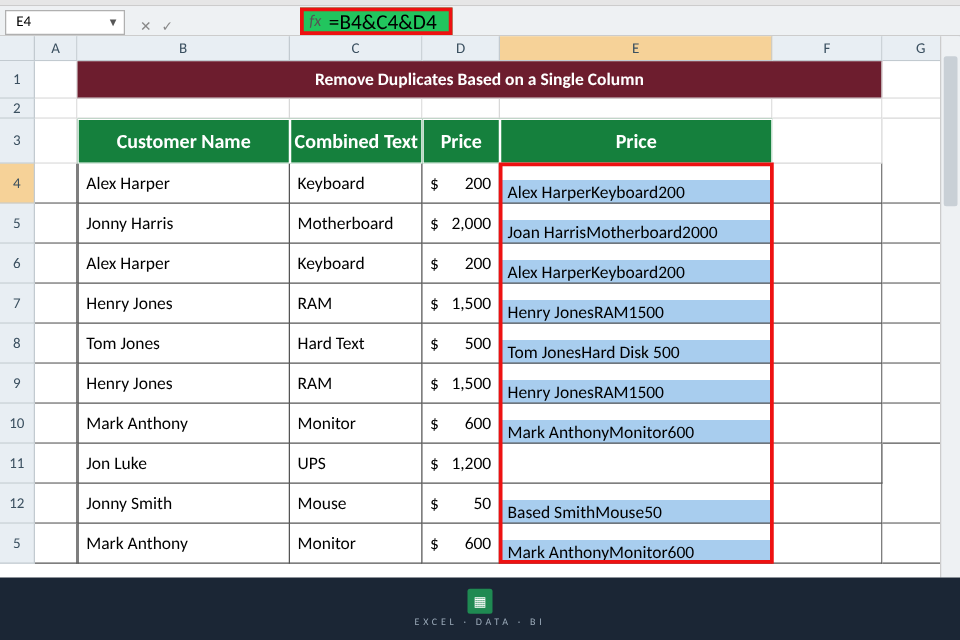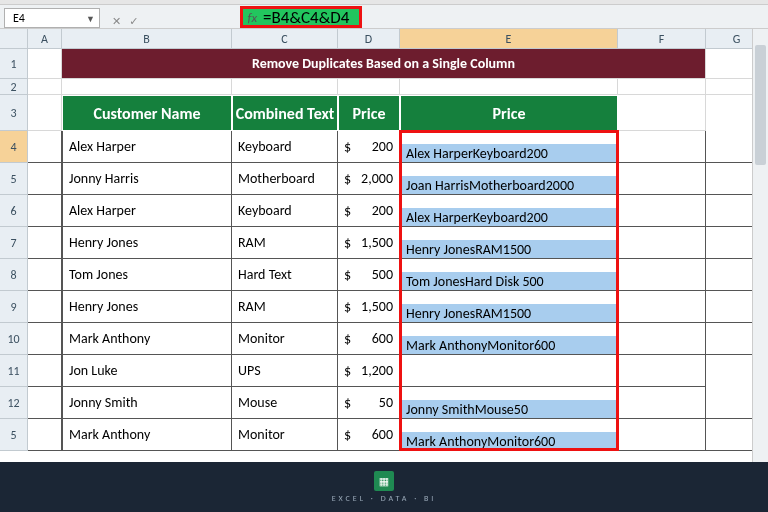--- a/index.html
+++ b/index.html
@@ -226,21 +226,21 @@
         </div>
         <div class="row data-row">
           <div class="rh">12</div>
           <div class="cell blank"></div>
           <div class="cell name first-col-left">Jonny Smith</div>
           <div class="cell item">Mouse</div>
           <div class="cell price">
             <span>$</span>
             <span>50</span>
           </div>
-          <div class="cell combined">Jonny SmithMouse50</div>
+          <div class="cell combined">Based SmithMouse50</div>
           <div class="cell count"></div>
           <div class="cell blank"></div>
         </div>
         <div class="row data-row">
           <div class="rh">5</div>
           <div class="cell blank"></div>
           <div class="cell name first-col-left">Mark Anthony</div>
           <div class="cell item">Monitor</div>
           <div class="cell price">
             <span>$</span>

